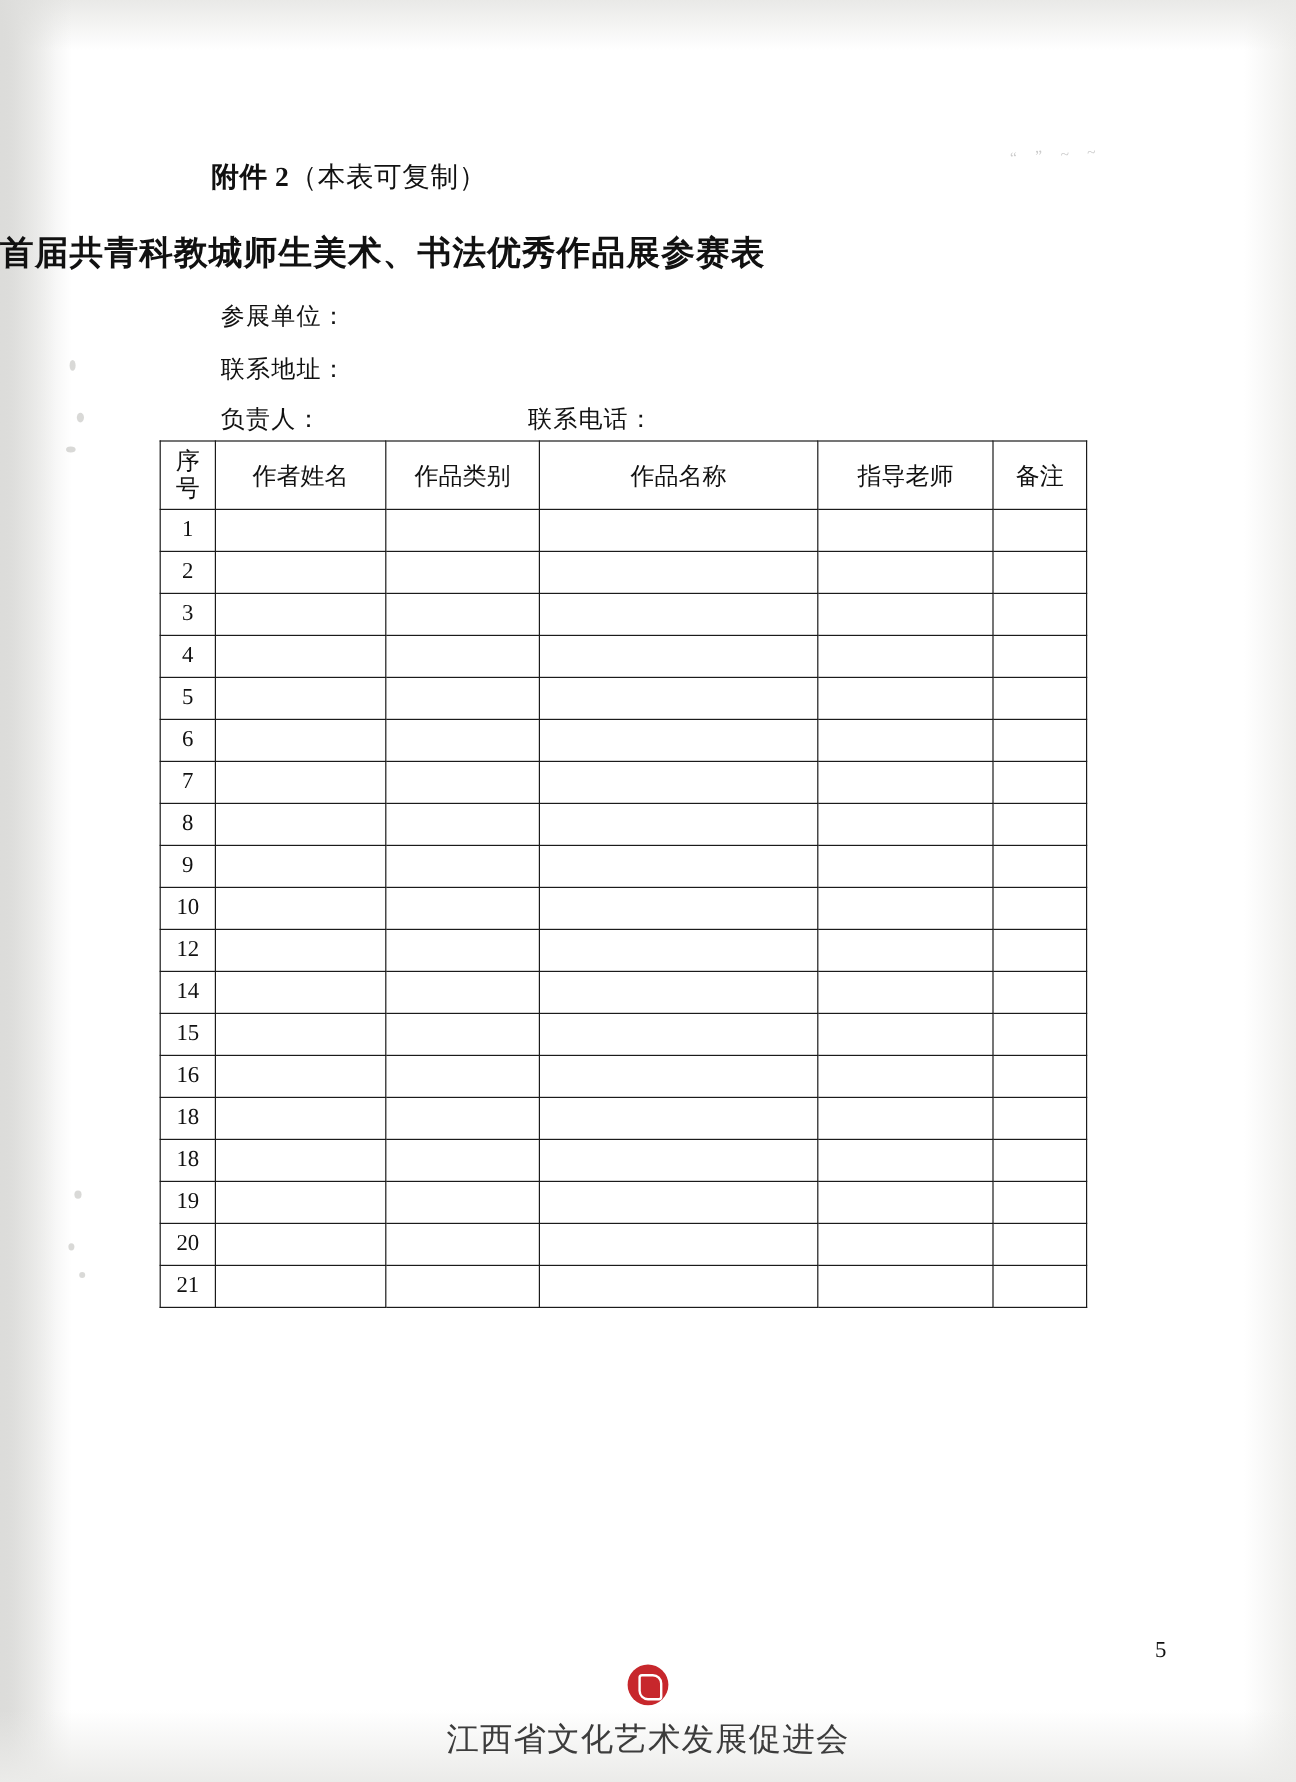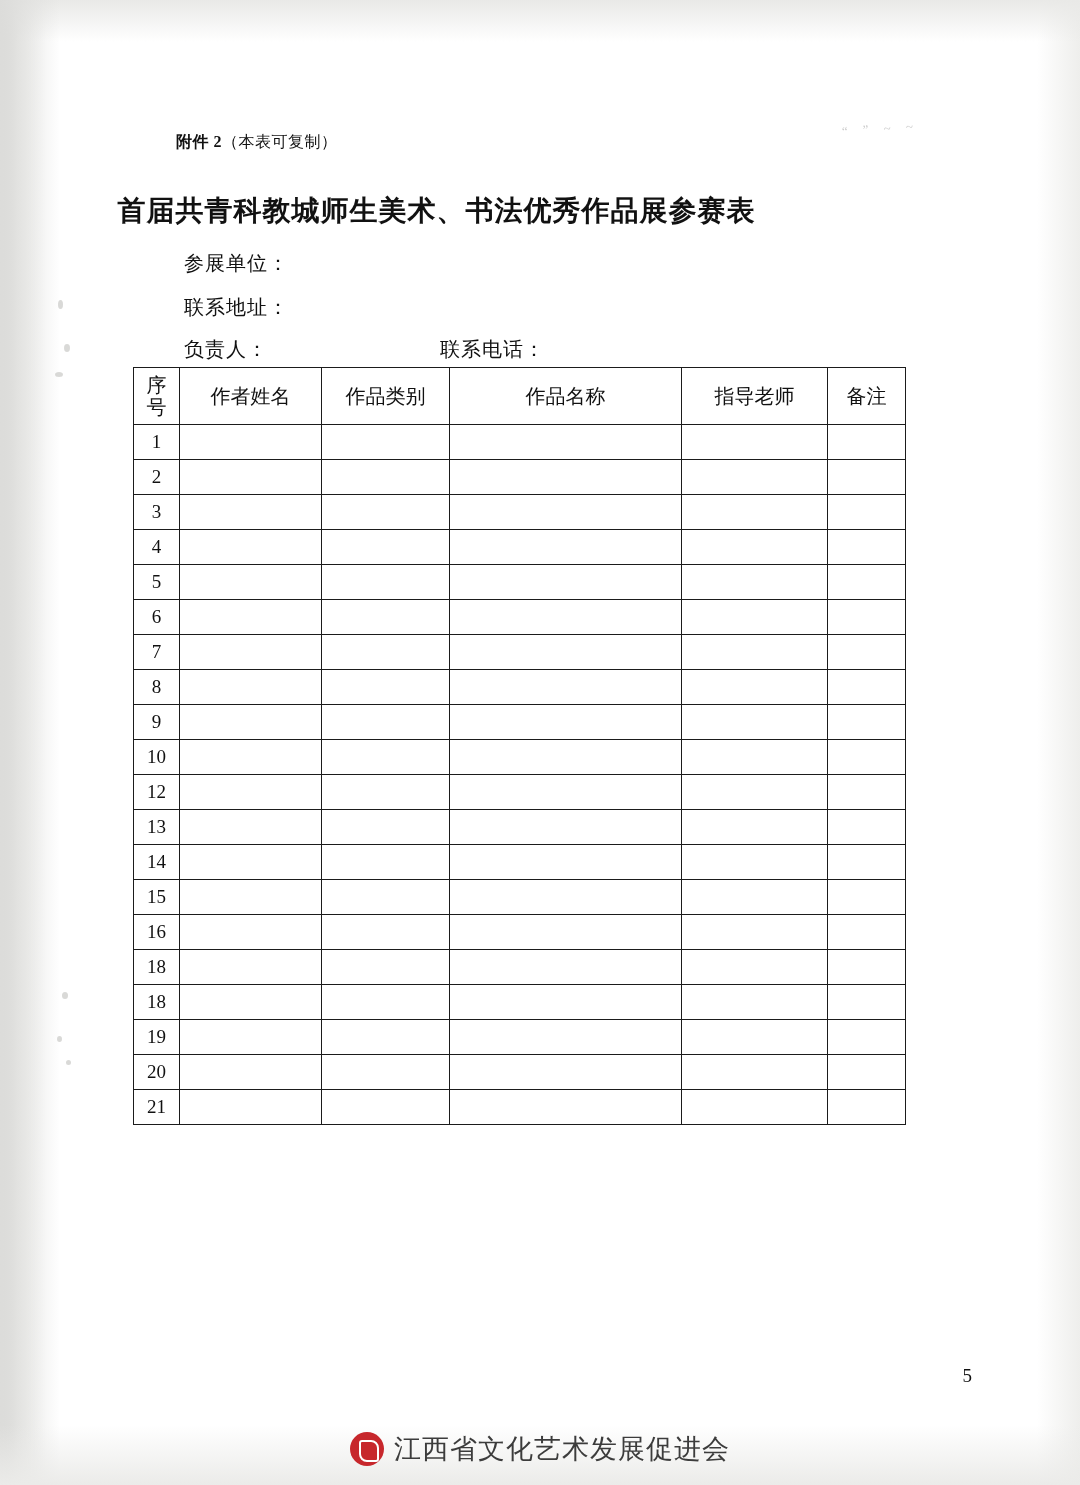--- a/index.html
+++ b/index.html
@@ -48,21 +48,21 @@
     left: 0; top: 0;
     width: 1080px;
     height: 1485px;
   }
 
   
   .attach-line {
     position: absolute;
     left: 176px;
     top: 132px;
-    font-size: 16px;
+    font-size: 23px;
     font-weight: bold;
     letter-spacing: 0.5px;
     white-space: nowrap;
   }
   .attach-line .paren {
     font-weight: normal;
   }
 
   
   .scan-marks {
@@ -77,21 +77,21 @@
     letter-spacing: 6px;
     transform: rotate(-4deg);
     white-space: nowrap;
   }
 
   .doc-title {
     position: absolute;
     left: 0;
     top: 192px;
     width: 873px;
-    text-align: center;
+    text-align: left;
     font-size: 28px;
     font-weight: bold;
     letter-spacing: 1px;
     font-family: "Liberation Serif", "DejaVu Serif", serif;
   }
 
   .field {
     position: absolute;
     font-size: 20px;
     letter-spacing: 1px;
@@ -152,20 +152,21 @@
   
   .footer-wm {
     position: absolute;
     left: 0;
     bottom: 18px;
     width: 1080px;
     display: flex;
     align-items: center;
     justify-content: center;
     gap: 10px;
+    flex-direction: column;
   }
   .wm-logo {
     width: 34px;
     height: 34px;
     border-radius: 50%;
     background: #c7272c;
     position: relative;
     flex: none;
   }
   .wm-logo::after {
@@ -327,28 +328,20 @@
         </tr>
         <tr>
           <td class="row-idx">12</td>
           <td></td>
           <td></td>
           <td></td>
           <td></td>
           <td></td>
         </tr>
         <tr>
-          <td class="row-idx">13</td>
-          <td></td>
-          <td></td>
-          <td></td>
-          <td></td>
-          <td></td>
-        </tr>
-        <tr>
           <td class="row-idx">14</td>
           <td></td>
           <td></td>
           <td></td>
           <td></td>
           <td></td>
         </tr>
         <tr>
           <td class="row-idx">15</td>
           <td></td>

